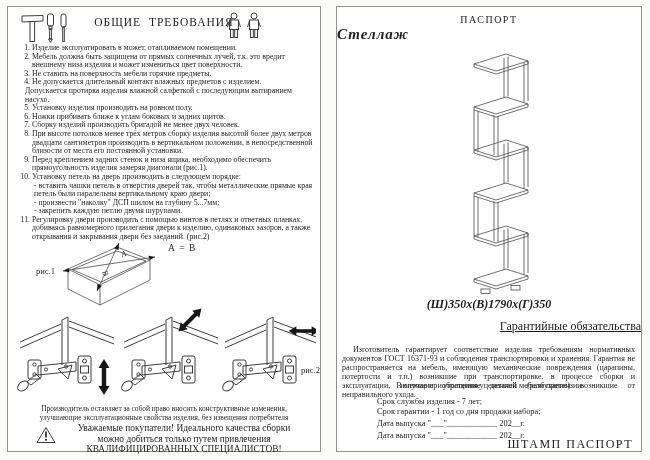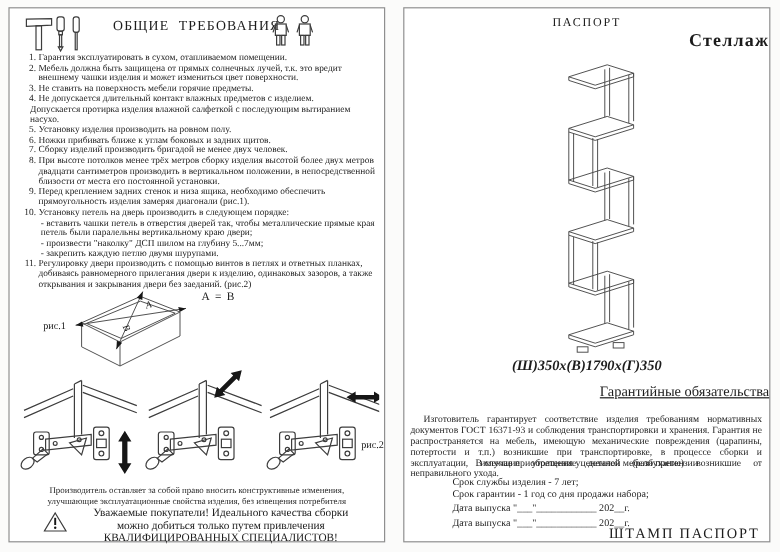--- a/index.html
+++ b/index.html
@@ -18,21 +18,21 @@
   .req-row.cont{margin-left:10px;}
   .req-row.sub{margin-left:19px;}
   .fig1-label{font-size:8.5px;}
   .fig-formula{font-size:9.5px;letter-spacing:1px;}
   .fig2-label{font-size:8.5px;}
   .mfr-note{left:0;top:398px;width:100%;text-align:center;font-size:7.4px;line-height:8.6px;color:#2a2a2a;}
   .warn-block{left:22px;top:416px;width:280px;}
   .warn-text{position:absolute;left:28px;top:0;width:252px;text-align:center;font-size:9.4px;line-height:10.6px;}
   
   .rp-doc-title{left:0;top:7px;width:100%;text-align:center;font-size:10px;letter-spacing:1.5px;}
-  .rp-product{left:0;top:19px;width:100%;text-align:right;font-size:15px;font-weight:bold;letter-spacing:1px;}
+  .rp-product{left:0;top:19px;width:100%;text-align:left;font-size:15px;font-weight:bold;font-style:italic;letter-spacing:1px;}
   .rp-dims{left:0;top:290px;width:100%;text-align:center;font-size:12px;font-weight:bold;font-style:italic;}
   .rp-war-title{left:0;top:312px;width:100%;text-align:right;font-size:12px;text-decoration:underline;}
   .rp-war-text{left:5px;top:339px;width:293px;font-size:8px;line-height:8.9px;text-align:justify;text-indent:11px;}
   .rp-discount{left:0;top:374px;width:100%;text-align:center;font-size:8.2px;line-height:9px;}
   .rp-line{font-size:8.4px;}
   .rp-stamp{right:8px;top:430px;font-size:12px;letter-spacing:1.5px;}
   svg{display:block;}
   .ln{stroke:#3d3d3d;fill:none;stroke-width:1;}
   .lnthin{stroke:#4a4a4a;fill:none;stroke-width:0.8;}
   .solid{fill:#161616;stroke:none;}
@@ -71,25 +71,25 @@
         <rect x="26.5" y="17.5" width="2.8" height="8"></rect>
         <rect x="30.7" y="17.5" width="2.8" height="8"></rect>
         <path d="M25.5,9 L23.5,15 M34.5,9 L36.5,15"></path>
       </g>
     </svg>
   </span>
 
   <div class="abs req-list">
     <div class="req-row">
         <span class="num">1.</span>
-        <span class="txt">Гарантия эксплуатировать в сухом, отапливаемом помещении.</span>
+        <span class="txt">Изделие эксплуатировать в может, отапливаемом помещении.</span>
       </div>
     <div class="req-row">
         <span class="num">2.</span>
-        <span class="txt">Мебель должна быть защищена от прямых солнечных лучей, т.к. это вредит внешнему чашки изделия и может измениться цвет поверхности.</span>
+        <span class="txt">Мебель должна быть защищена от прямых солнечных лучей, т.к. это вредит внешнему низа изделия и может измениться цвет поверхности.</span>
       </div>
     <div class="req-row">
         <span class="num">3.</span>
         <span class="txt">Не ставить на поверхность мебели горячие предметы.</span>
       </div>
     <div class="req-row">
         <span class="num">4.</span>
         <span class="txt">Не допускается длительный контакт влажных предметов с изделием.</span>
       </div>
     <div class="req-row cont">

